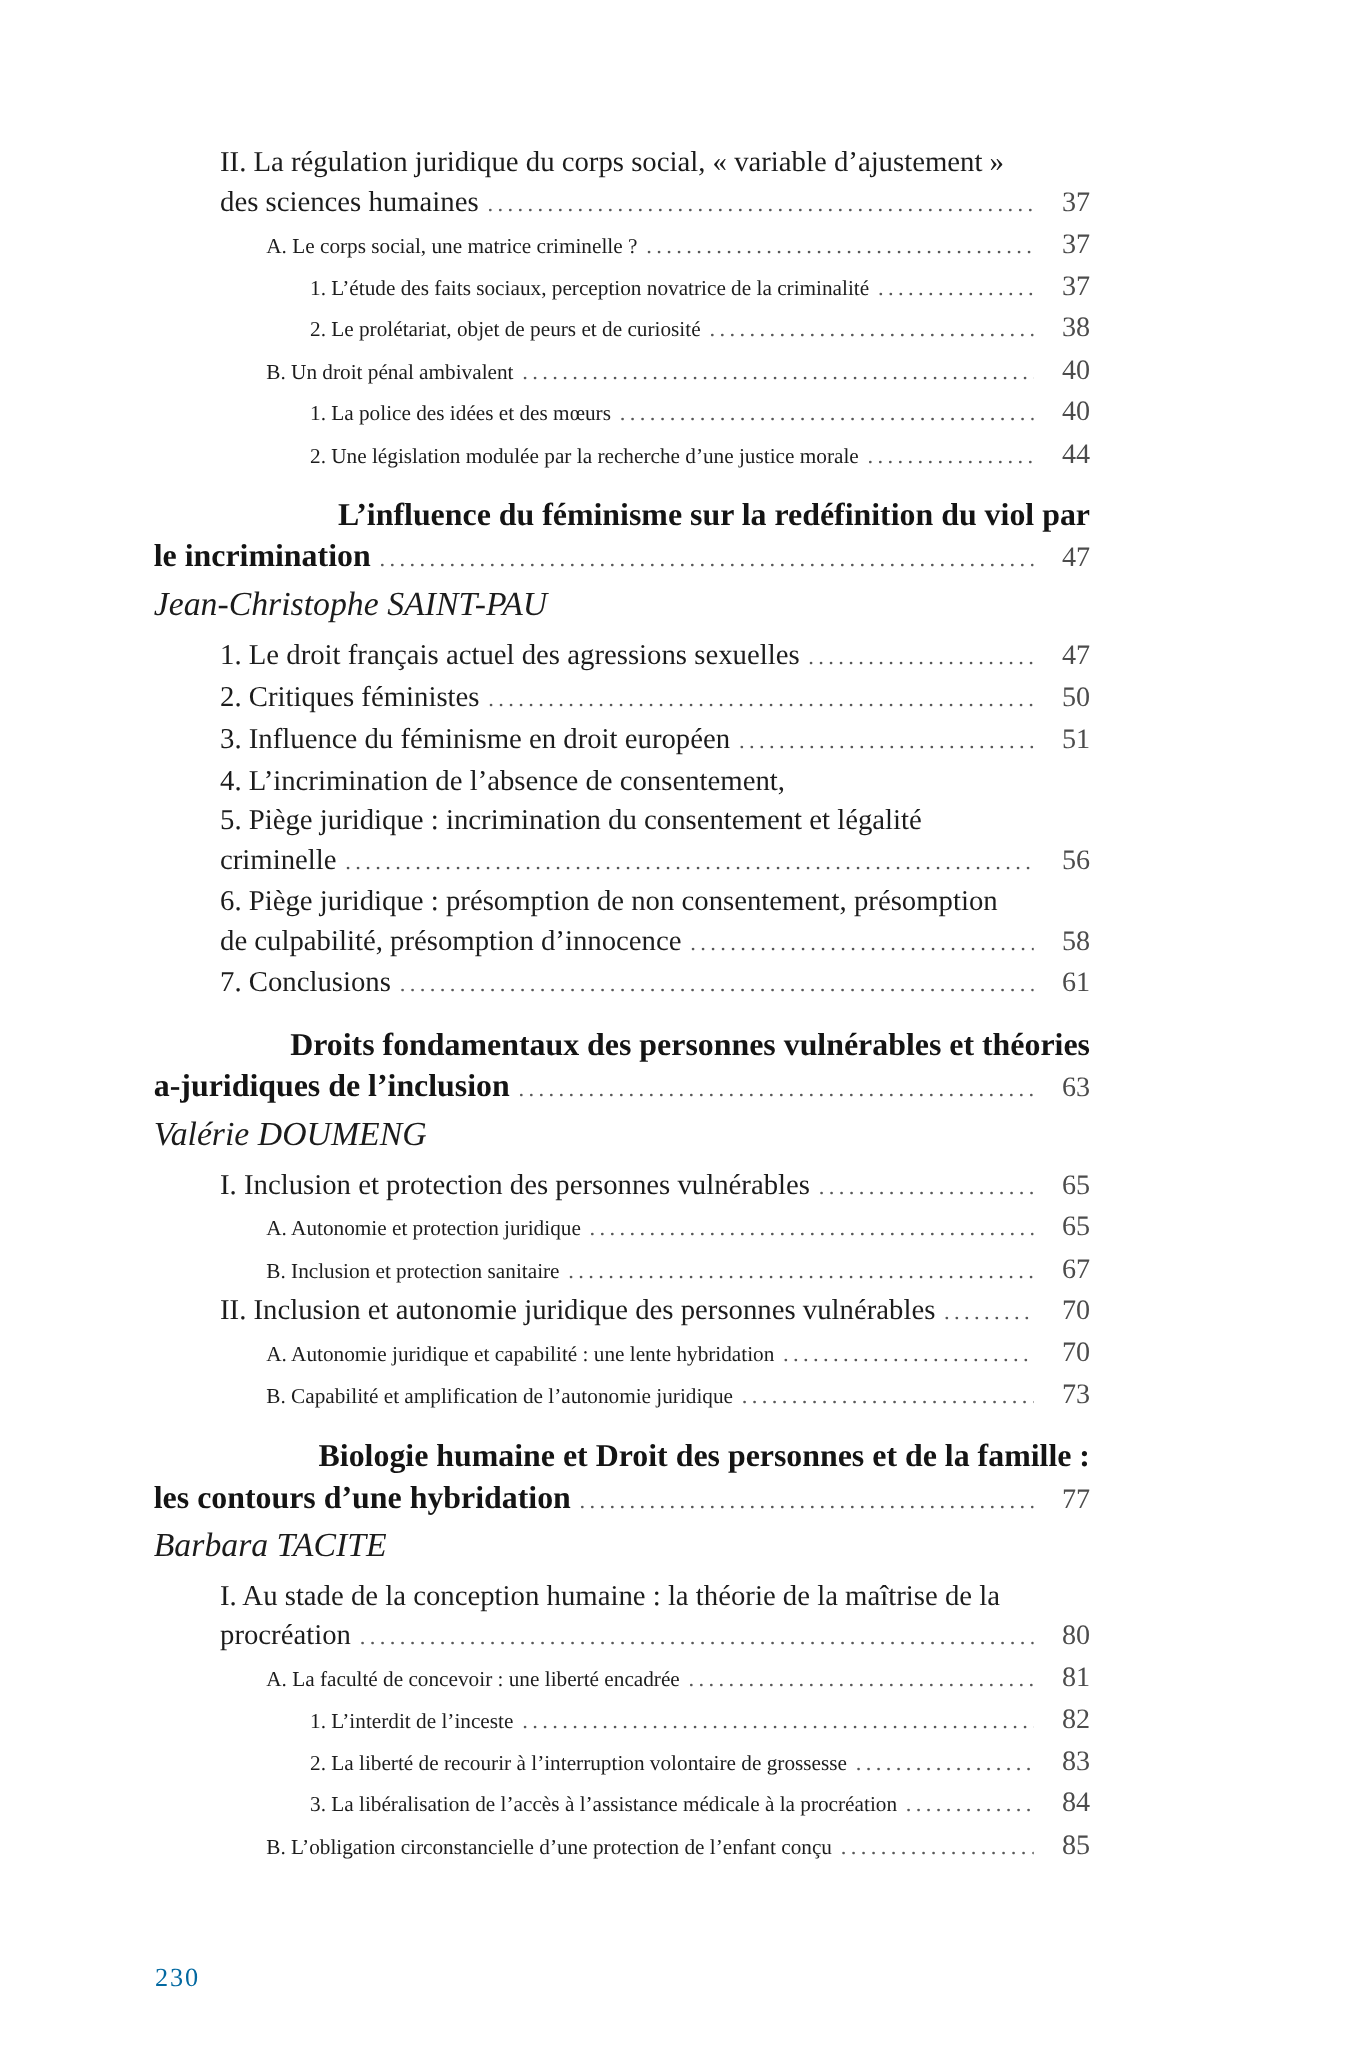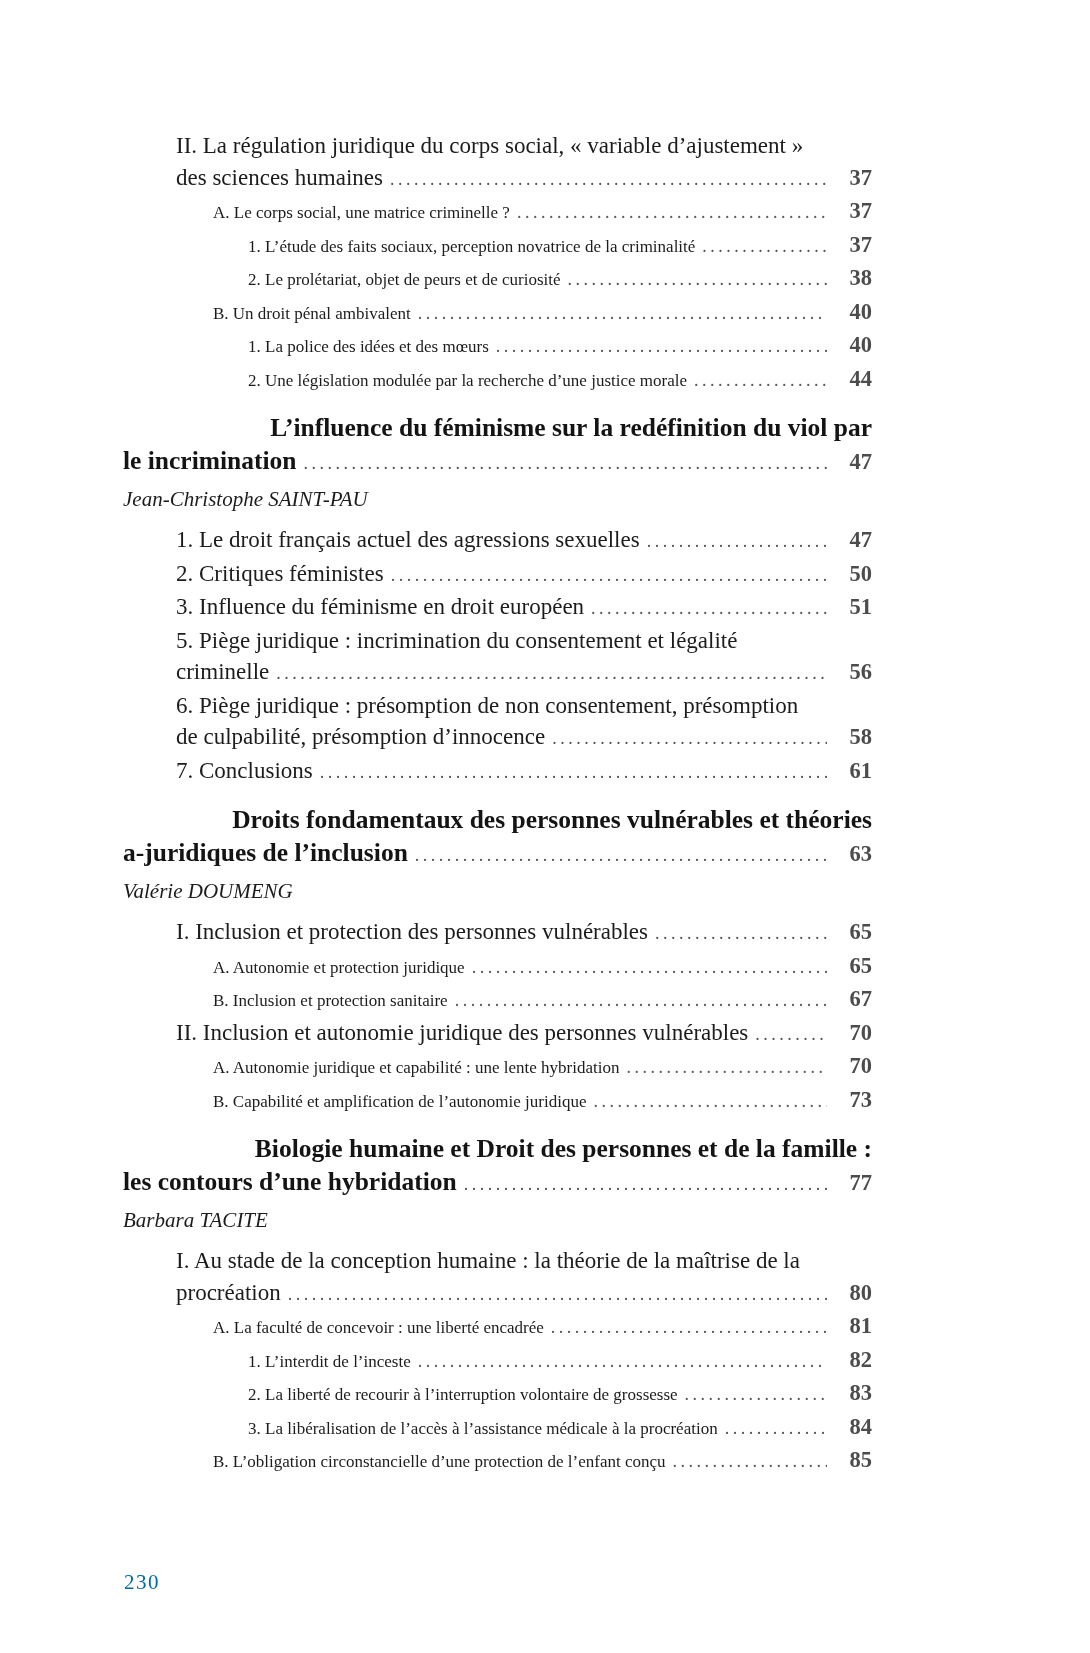--- a/index.html
+++ b/index.html
@@ -18,21 +18,21 @@
     color: #1c1c1c;
   }
   .content {
     position: absolute;
     left: 123px;
     top: 114px;
     width: 749px;
   }
   .section { margin-top: 15px; }
   .content > .section:first-child { margin-top: 0; }
-  .section.no-title > .entries { margin-top: 16px; }
+  .section.no-title > .entries { margin-top: 0; }
 
   .row {
     display: flex;
     align-items: baseline;
     line-height: 31.5px;
     font-size: 23px;
   }
   .row .text { white-space: nowrap; }
 
   .l1 { padding-left: 53px; }
@@ -45,21 +45,21 @@
   .title-row {
     font-weight: 700;
     font-size: 25.5px;
     line-height: 33px;
     color: #141414;
     justify-content: flex-end;
   }
 
   .author-row {
     font-style: italic;
-    font-size: 21px;
+    font-size: 27px;
     line-height: 34px;
     margin-top: 2px;
     color: #1c1c1c;
   }
 
   .entries { margin-top: 8px; }
 
   .leader {
     flex: 1 1 auto;
     min-width: 0;
@@ -76,21 +76,21 @@
   .leader::after {
     content: "........................................................................................................................................................................................";
   }
 
   .pagenum {
     flex: 0 0 auto;
     min-width: 36px;
     text-align: right;
     color: #4c4c4c;
     font-style: normal;
-    font-weight: 700;
+    font-weight: 400;
     font-size: 22.5px;
   }
 
   .footer {
     position: absolute;
     left: 124px;
     top: 1570px;
     font-size: 21px;
     letter-spacing: 1.5px;
     color: #0369a1;
@@ -164,20 +164,23 @@
             <span class="text">2. Critiques féministes</span>
             <span class="leader"></span>
             <span class="pagenum">50</span>
           </div>
           <div class="row l1">
             <span class="text">3. Influence du féminisme en droit européen</span>
             <span class="leader"></span>
             <span class="pagenum">51</span>
           </div>
           <div class="row l1">
+            <span class="text">4. L’incrimination de l’absence de consentement,</span>
+          </div>
+          <div class="row l1">
             <span class="text">5. Piège juridique : incrimination du consentement et légalité</span>
           </div>
           <div class="row l1">
             <span class="text">criminelle</span>
             <span class="leader"></span>
             <span class="pagenum">56</span>
           </div>
           <div class="row l1">
             <span class="text">6. Piège juridique : présomption de non consentement, présomption</span>
           </div>

